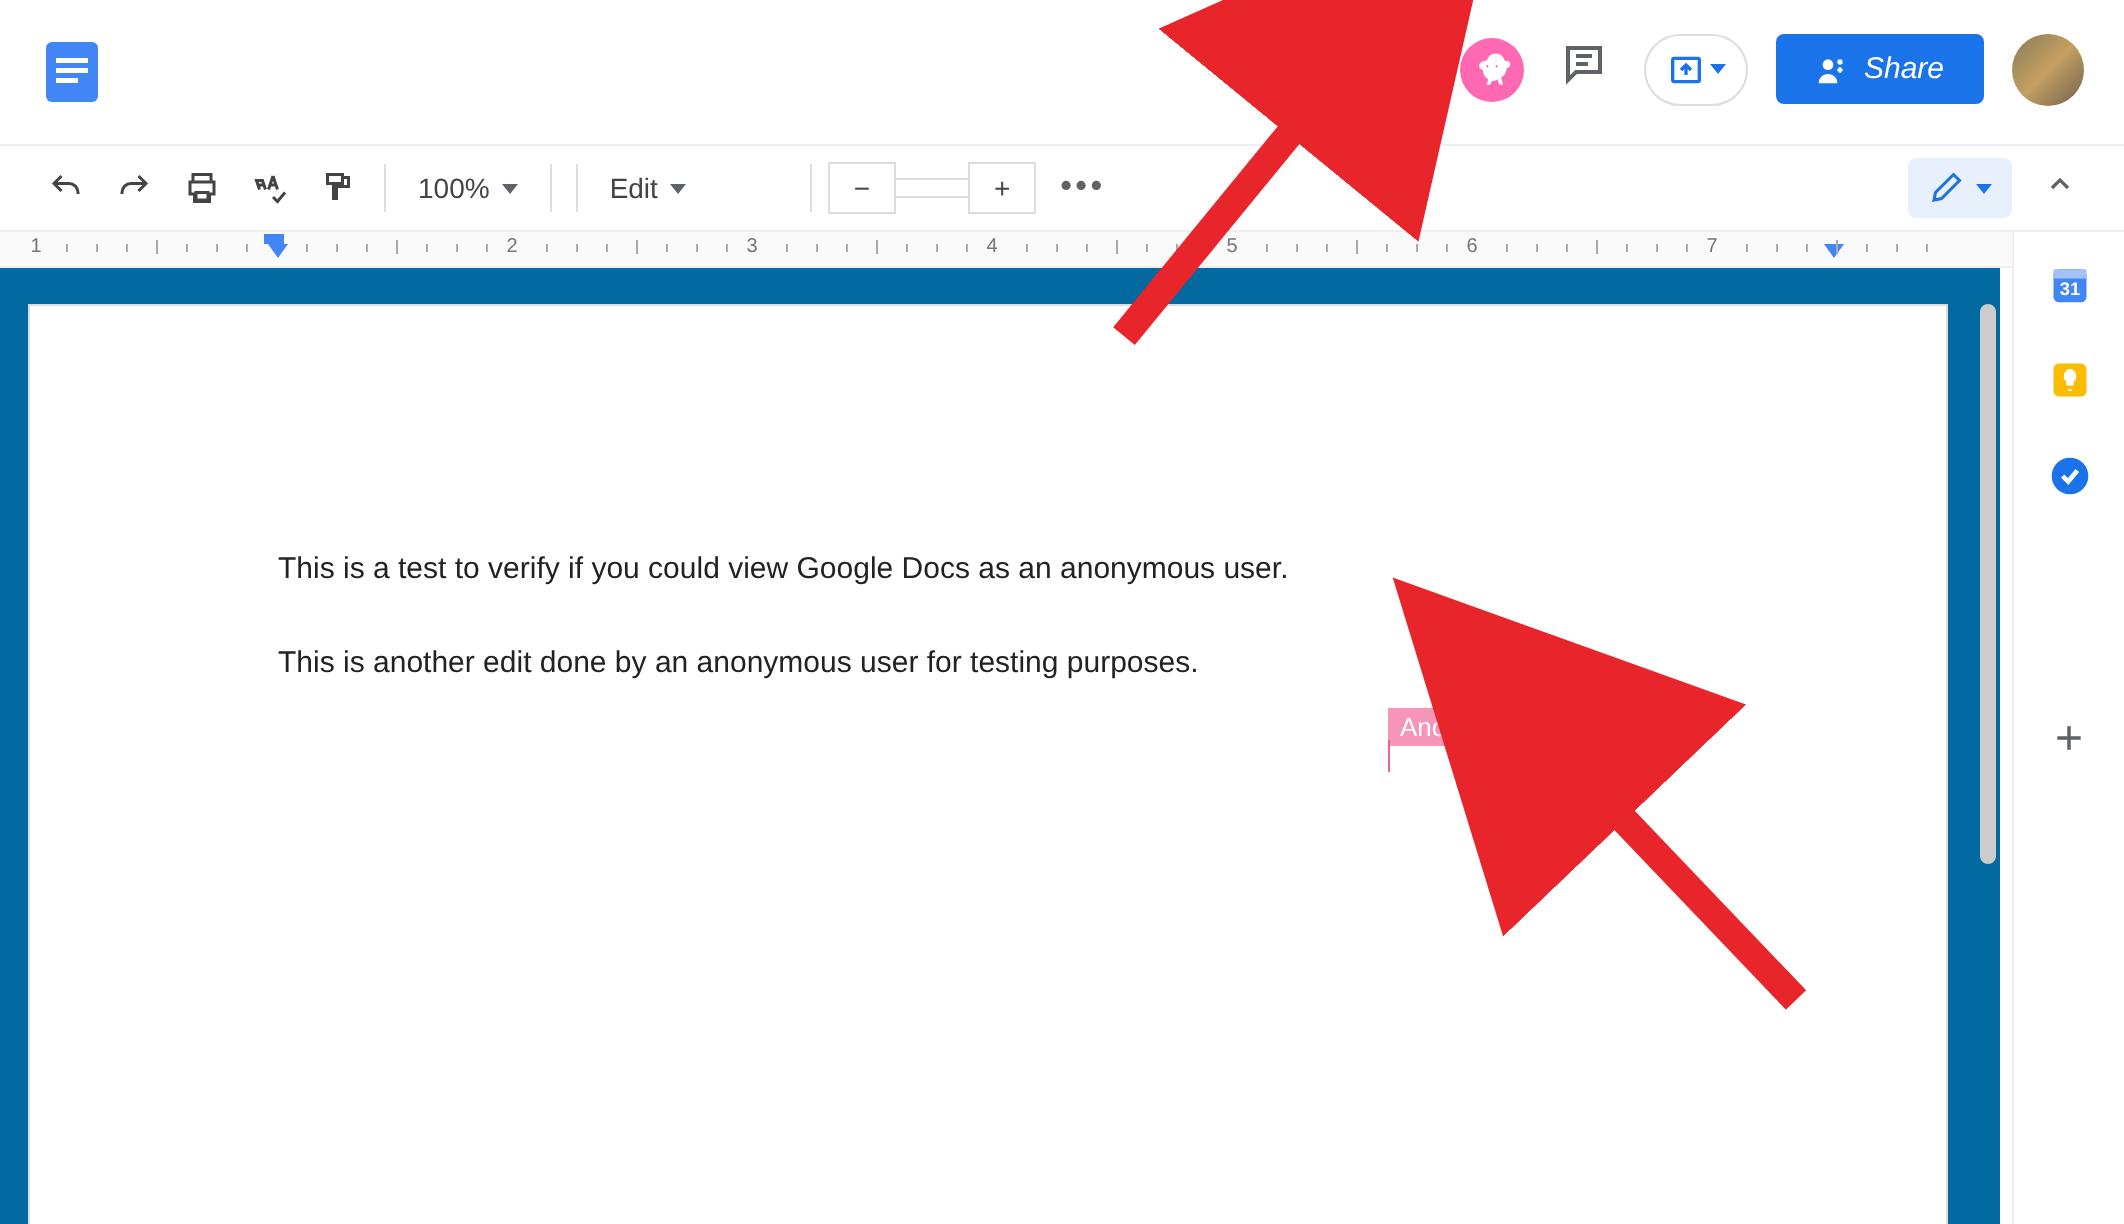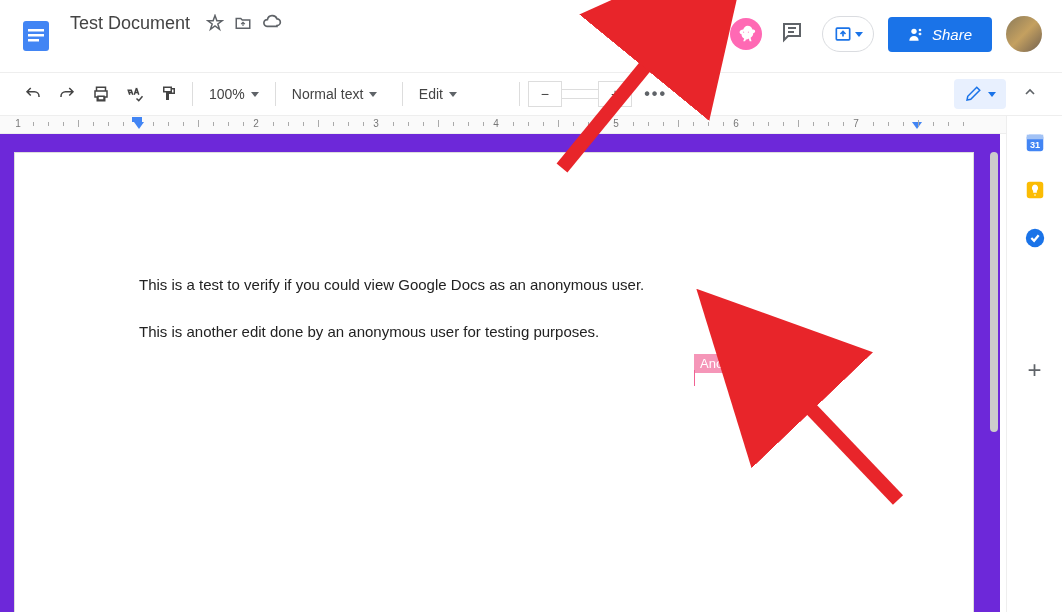--- a/index.html
+++ b/index.html
@@ -34,21 +34,21 @@
     .edit-mode { background: #e8f0fe; border-radius: 4px; padding: 6px 10px; display: flex; align-items: center; gap: 6px; color: #1a73e8; }
     .collapse-btn { color: #5f6368; padding: 6px; }
     
     .ruler { height: 18px; background: #fafafa; border-bottom: 1px solid #eee; position: relative; font-size: 10px; color: #777; }
     .ruler-tick { position: absolute; top: 2px; transform: translateX(-50%); }
     .ruler-minor { position: absolute; top: 6px; width: 1px; height: 4px; background: #aaa; }
     .indent-left { position: absolute; top: 6px; left: 134px; }
     .indent-left-bar { position:absolute; top:1px; left:132px; width:10px; height:5px; background:#4285f4;}
     .indent-right { position: absolute; top: 6px; left: 912px; }
     
-    .canvas-area { position: absolute; top: 134px; left: 0; right: 62px; bottom: 0; background: #6d28d9; overflow: hidden; }
+    .canvas-area { position: absolute; top: 134px; left: 0; right: 62px; bottom: 0; background: #0369a1; overflow: hidden; }
     .page { position: absolute; left: 14px; top: 18px; width: 960px; height: 1000px; background: #fff; border: 1px solid #ddd; padding: 120px 124px; }
     .page p { font-size: 15px; color: #222; line-height: 1.55; margin-bottom: 24px; }
     
     .cursor-tag { position: absolute; left: 694px; top: 220px; background: #f596b8; color: #fff; font-size: 13px; padding: 2px 6px; white-space: nowrap; }
     .cursor-line { position: absolute; left: 694px; top: 236px; width: 1px; height: 16px; background: #f06292; }
     
     .scrollbar-v { position: absolute; right: 62px; top: 152px; width: 12px; bottom: 0; background: transparent; }
     .scrollbar-thumb { position: absolute; top: 0; width: 8px; left: 2px; height: 280px; background: #ccc; border-radius: 4px; }
     
     .side-panel { position: absolute; right: 0; top: 116px; width: 56px; bottom: 0; border-left: 1px solid #eee; background: #fff; display: flex; flex-direction: column; align-items: center; padding-top: 14px; gap: 24px; }
@@ -68,39 +68,20 @@
 <div class="header">
   <div class="docs-icon">
     <svg viewBox="0 0 36 36">
         <rect x="5" y="3" width="26" height="30" rx="3" fill="#4285f4"></rect>
         <rect x="10" y="11" width="16" height="2.5" fill="#fff"></rect>
         <rect x="10" y="16" width="16" height="2.5" fill="#fff"></rect>
         <rect x="10" y="21" width="11" height="2.5" fill="#fff"></rect>
       </svg>
   </div>
   <div class="title-area">
-    <div class="title-row">
-      <span class="doc-title">Test Document</span>
-      <span class="title-icon">
-          <svg width="18" height="18" viewBox="0 0 24 24" fill="none" stroke="#5f6368" stroke-width="2">
-            <path d="M12 2l2.5 7h7l-5.7 4.3 2.2 7-6-4.5-6 4.5 2.2-7L2.5 9h7z"></path>
-          </svg>
-        </span>
-      <span class="title-icon">
-          <svg width="18" height="18" viewBox="0 0 24 24" fill="none" stroke="#5f6368" stroke-width="2">
-            <path d="M3 6h6l2 2h10v11H3z"></path>
-            <path d="M12 11v5M9.5 13.5L12 11l2.5 2.5" stroke-width="1.5"></path>
-          </svg>
-        </span>
-      <span class="title-icon">
-          <svg width="20" height="20" viewBox="0 0 24 24" fill="none" stroke="#5f6368" stroke-width="2">
-            <path d="M18 15a4 4 0 000-8 6 6 0 00-11.5 1A4 4 0 006 16h12z"></path>
-          </svg>
-        </span>
-    </div>
   </div>
   <div class="header-right">
     <div class="anon-avatar">
       <svg width="22" height="22" viewBox="0 0 24 24" fill="#fff">
           <path d="M19 7c0 0-1-4-5-4-3 0-4 2-5 4-2 0-4 1-4 3 0 1 1 2 2 2 0 2 1 4 3 5l-1 3h2l1-2c1 0 2 0 3-1l1 3h2l-1-4c2-1 3-3 3-5 1 0 2-1 2-2 0-2-2-2-3-2zM9 10c0-1 1-1 1 0s-1 1-1 0zm5 0c0-1 1-1 1 0s-1 1-1 0z"></path>
         </svg>
     </div>
     <div class="comment-icon">
       <svg width="24" height="24" viewBox="0 0 24 24" fill="none" stroke="#5f6368" stroke-width="2">
           <path d="M4 4h16v12H8l-4 4V4z"></path>
@@ -153,24 +134,20 @@
       <svg width="18" height="18" viewBox="0 0 24 24" fill="#444">
         <path d="M5 3h10v6H5zM15 5h4v6h-8v8h-2v-10" fill="none" stroke="#444" stroke-width="2"></path>
       </svg>
     </div>
   <div class="tb-sep"></div>
   <div class="tb-dropdown">
       <span>100%</span>
       <span class="triangle-down"></span>
     </div>
   <div class="tb-sep"></div>
-  <div class="tb-dropdown" style="min-width:110px">
-      <span>Normal text</span>
-      <span class="triangle-down"></span>
-    </div>
   <div class="tb-sep"></div>
   <div class="tb-dropdown" style="min-width:100px">
       <span>Edit</span>
       <span class="triangle-down"></span>
     </div>
   <div class="tb-sep"></div>
   <div class="tb-fontsize">
     <div class="box">−</div>
     <div class="box" style="border-left:none;border-right:none;width:36px"></div>
     <div class="box">+</div>

